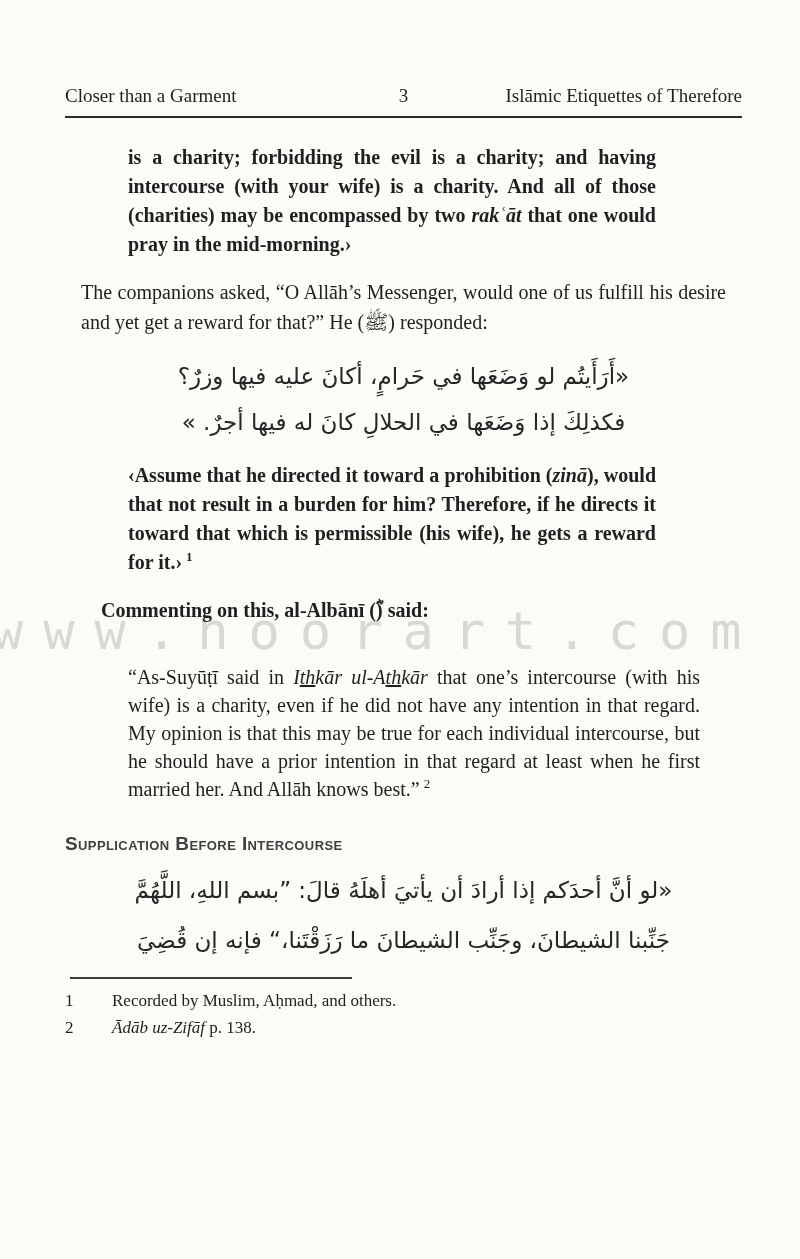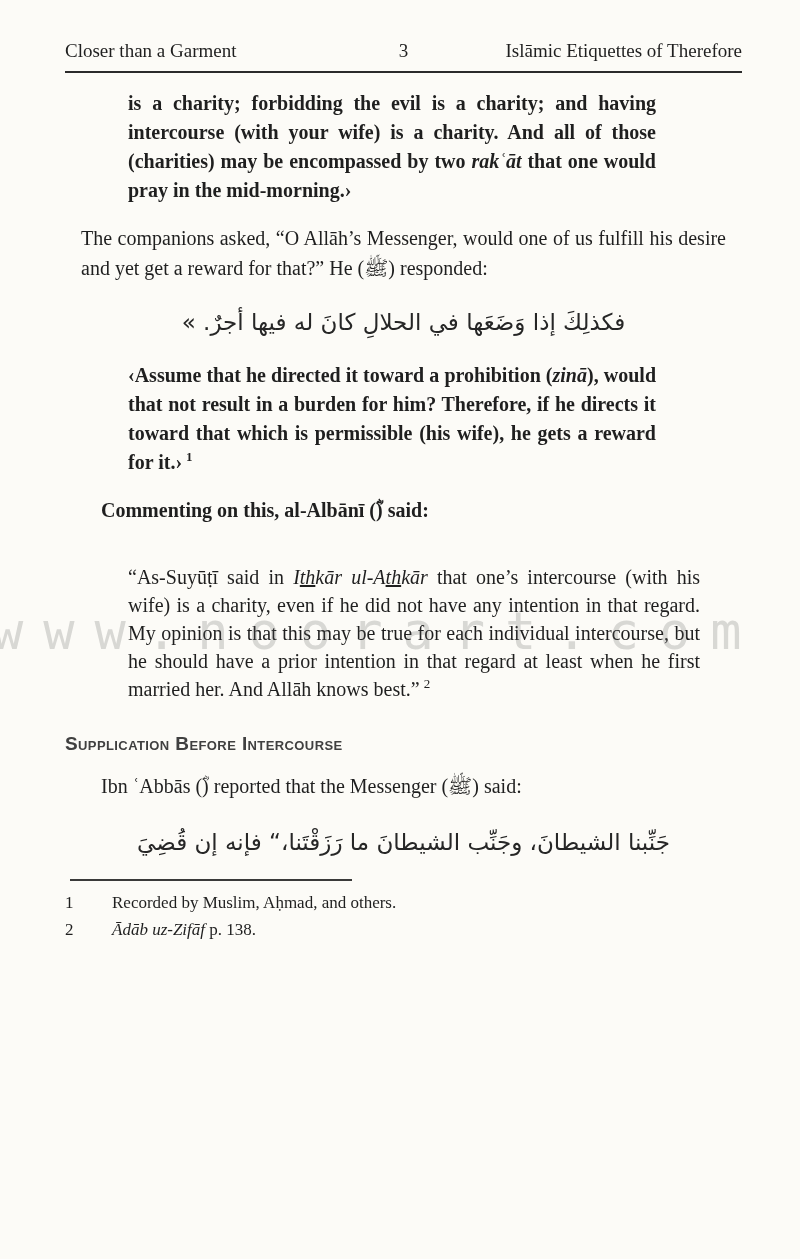--- a/index.html
+++ b/index.html
@@ -17,42 +17,42 @@
     top:601px; left:-8px;
     width:820px;
     font-family:"DejaVu Sans Mono", monospace;
     font-size:52px;
     letter-spacing:20px;
     color:rgba(90,90,90,0.22);
     white-space:nowrap;
     pointer-events:none;
     z-index:5;
   }
-  .content { position:relative; z-index:2; padding:40px 58px 0 65px; }
+  .content { position:relative; z-index:2; padding:85px 58px 0 65px; }
 
   .pageheader {
     display:flex; justify-content:space-between; align-items:baseline;
     font-size:19px;
     border-bottom:2px solid #2b2b2b;
     padding-bottom:9px;
   }
   .h-left  { flex:1; text-align:left; }
   .h-num   { text-align:center; }
   .h-right { flex:1; text-align:right; }
 
   .inset { margin-left:63px; margin-right:86px; }
 
   .bold-quote {
     font-weight:bold;
     font-size:20px;
     line-height:29px;
     text-align:justify;
     margin-top:0; margin-bottom:0;
   }
-  .mt-hadith1 { margin-top:16px; }
+  .mt-hadith1 { margin-top:25px; }
   .mt-hadith2 { margin-top:16px; }
 
   .body-para {
     font-size:20px;
     line-height:30px;
     text-align:justify;
     margin:16px;
   }
   .mt-para1 { margin-top:18px; }
   .mt-comment { margin-top:18px;font-weight:bold; }
@@ -114,35 +114,36 @@
       <span class="h-left">Closer than a Garment</span>
       <span class="h-num">3</span>
       <span class="h-right">Islāmic Etiquettes of Therefore</span>
     </div>
 
     <p class="bold-quote inset mt-hadith1"><span>is a charity; forbidding the evil is a charity; and having intercourse (with your wife) is a charity. And all of those (charities) may be encompassed by two </span><i>rakʿāt</i><span> that one would pray in the mid-morning.›</span></p>
 
     <p class="body-para mt-para1">The companions asked, “O Allāh’s Messenger, would one of us fulfill his desire and yet get a reward for that?” He (ﷺ) responded:</p>
 
     <div class="arabic arabic1" dir="rtl">
+      <div>«أَرَأَيتُم لو وَضَعَها في حَرامٍ، أكانَ عليه فيها وزرٌ؟</div>
       <div>فكذلِكَ إذا وَضَعَها في الحلالِ كانَ له فيها أجرٌ. »</div>
     </div>
 
     <p class="bold-quote inset mt-hadith2"><span>‹Assume that he directed it toward a prohibition (</span><i>zinā</i><span>), would that not result in a burden for him? Therefore, if he directs it toward that which is permissible (his wife), he gets a reward for it.›</span><sup class="fnref">1</sup></p>
 
     <p class="body-para indent1 mt-comment">Commenting on this, al-Albānī (ؓ) said:</p>
 
     <div class="quote-ind"><span>“As-Suyūṭī said in </span><i><span>I</span><span class="u">th</span><span>kār ul-A</span><span class="u">th</span><span>kār</span></i><span> that one’s intercourse (with his wife) is a charity, even if he did not have any intention in that regard. My opinion is that this may be true for each individual intercourse, but he should have a prior intention in that regard at least when he first married her. And Allāh knows best.”</span><sup class="fnref fnref2">2</sup></div>
 
     <h2 class="section-h">Supplication Before Intercourse</h2>
 
 
-    <p class="body-para indent1">Ibn ʿAbbās (ؓ) reported that the Messenger (ﷺ) said:</p>
 
     <div class="arabic arabic2" dir="rtl">
+      <div>«لو أنَّ أحدَكم إذا أرادَ أن يأتيَ أهلَهُ قالَ: ”بسم اللهِ، اللَّهُمَّ</div>
       <div>جَنِّبنا الشيطانَ، وجَنِّب الشيطانَ ما رَزَقْتَنا،“ فإنه إن قُضِيَ</div>
     </div>
 
     <div class="fn-rule"></div>
 
     <div class="footnotes">
       <div class="fn-row">
         <span class="fn-num">1</span>
         <span class="fn-text">Recorded by Muslim, Aḥmad, and others.</span>
       </div>

